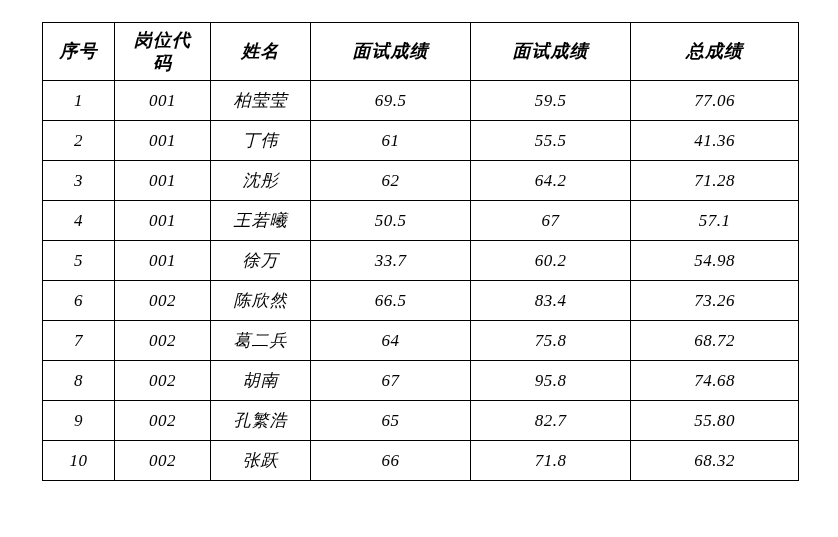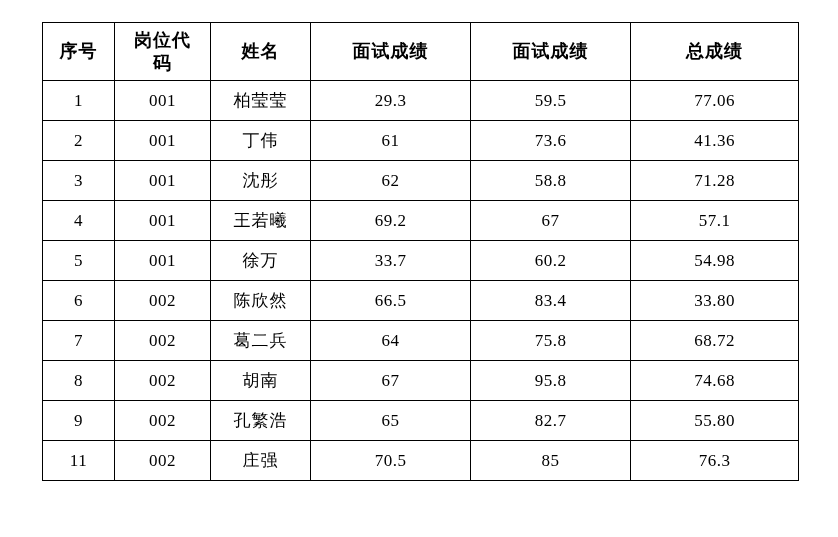--- a/index.html
+++ b/index.html
@@ -23,20 +23,21 @@
   .table-wrap {
     position: absolute;
     left: 42px;
     top: 22px;
     width: 756px;
   }
   table.score-table {
     border-collapse: collapse;
     width: 756px;
     table-layout: fixed;
+    font-style: italic;
   }
   table.score-table th,
   table.score-table td {
     border: 1px solid #000000;
     text-align: center;
     vertical-align: middle;
     font-weight: normal;
     font-size: 17px;
     padding: 0;
     height: 39px;
@@ -92,63 +93,63 @@
           <th class="cn">面试成绩</th>
           <th class="cn">面试成绩</th>
           <th class="cn">总成绩</th>
         </tr>
       </thead>
       <tbody>
         <tr>
           <td class="num">1</td>
           <td class="num">001</td>
           <td class="cn">柏莹莹</td>
-          <td class="num">29.3</td>
+          <td class="num">69.5</td>
           <td class="num">59.5</td>
           <td class="num">77.06</td>
         </tr>
         <tr>
           <td class="num">2</td>
           <td class="num">001</td>
           <td class="cn">丁伟</td>
           <td class="num">61</td>
-          <td class="num">73.6</td>
+          <td class="num">55.5</td>
           <td class="num">41.36</td>
         </tr>
         <tr>
           <td class="num">3</td>
           <td class="num">001</td>
           <td class="cn">沈彤</td>
           <td class="num">62</td>
-          <td class="num">58.8</td>
+          <td class="num">64.2</td>
           <td class="num">71.28</td>
         </tr>
         <tr>
           <td class="num">4</td>
           <td class="num">001</td>
           <td class="cn">王若曦</td>
-          <td class="num">69.2</td>
+          <td class="num">50.5</td>
           <td class="num">67</td>
           <td class="num">57.1</td>
         </tr>
         <tr>
           <td class="num">5</td>
           <td class="num">001</td>
           <td class="cn">徐万</td>
           <td class="num">33.7</td>
           <td class="num">60.2</td>
           <td class="num">54.98</td>
         </tr>
         <tr>
           <td class="num">6</td>
           <td class="num">002</td>
           <td class="cn">陈欣然</td>
           <td class="num">66.5</td>
           <td class="num">83.4</td>
-          <td class="num">33.80</td>
+          <td class="num">73.26</td>
         </tr>
         <tr>
           <td class="num">7</td>
           <td class="num">002</td>
           <td class="cn">葛二兵</td>
           <td class="num">64</td>
           <td class="num">75.8</td>
           <td class="num">68.72</td>
         </tr>
         <tr>
@@ -161,23 +162,23 @@
         </tr>
         <tr>
           <td class="num">9</td>
           <td class="num">002</td>
           <td class="cn">孔繁浩</td>
           <td class="num">65</td>
           <td class="num">82.7</td>
           <td class="num">55.80</td>
         </tr>
         <tr>
-          <td class="num">11</td>
+          <td class="num">10</td>
           <td class="num">002</td>
-          <td class="cn">庄强</td>
-          <td class="num">70.5</td>
-          <td class="num">85</td>
-          <td class="num">76.3</td>
+          <td class="cn">张跃</td>
+          <td class="num">66</td>
+          <td class="num">71.8</td>
+          <td class="num">68.32</td>
         </tr>
       </tbody>
     </table>
   </div>
 </div>
 
 </body></html>

